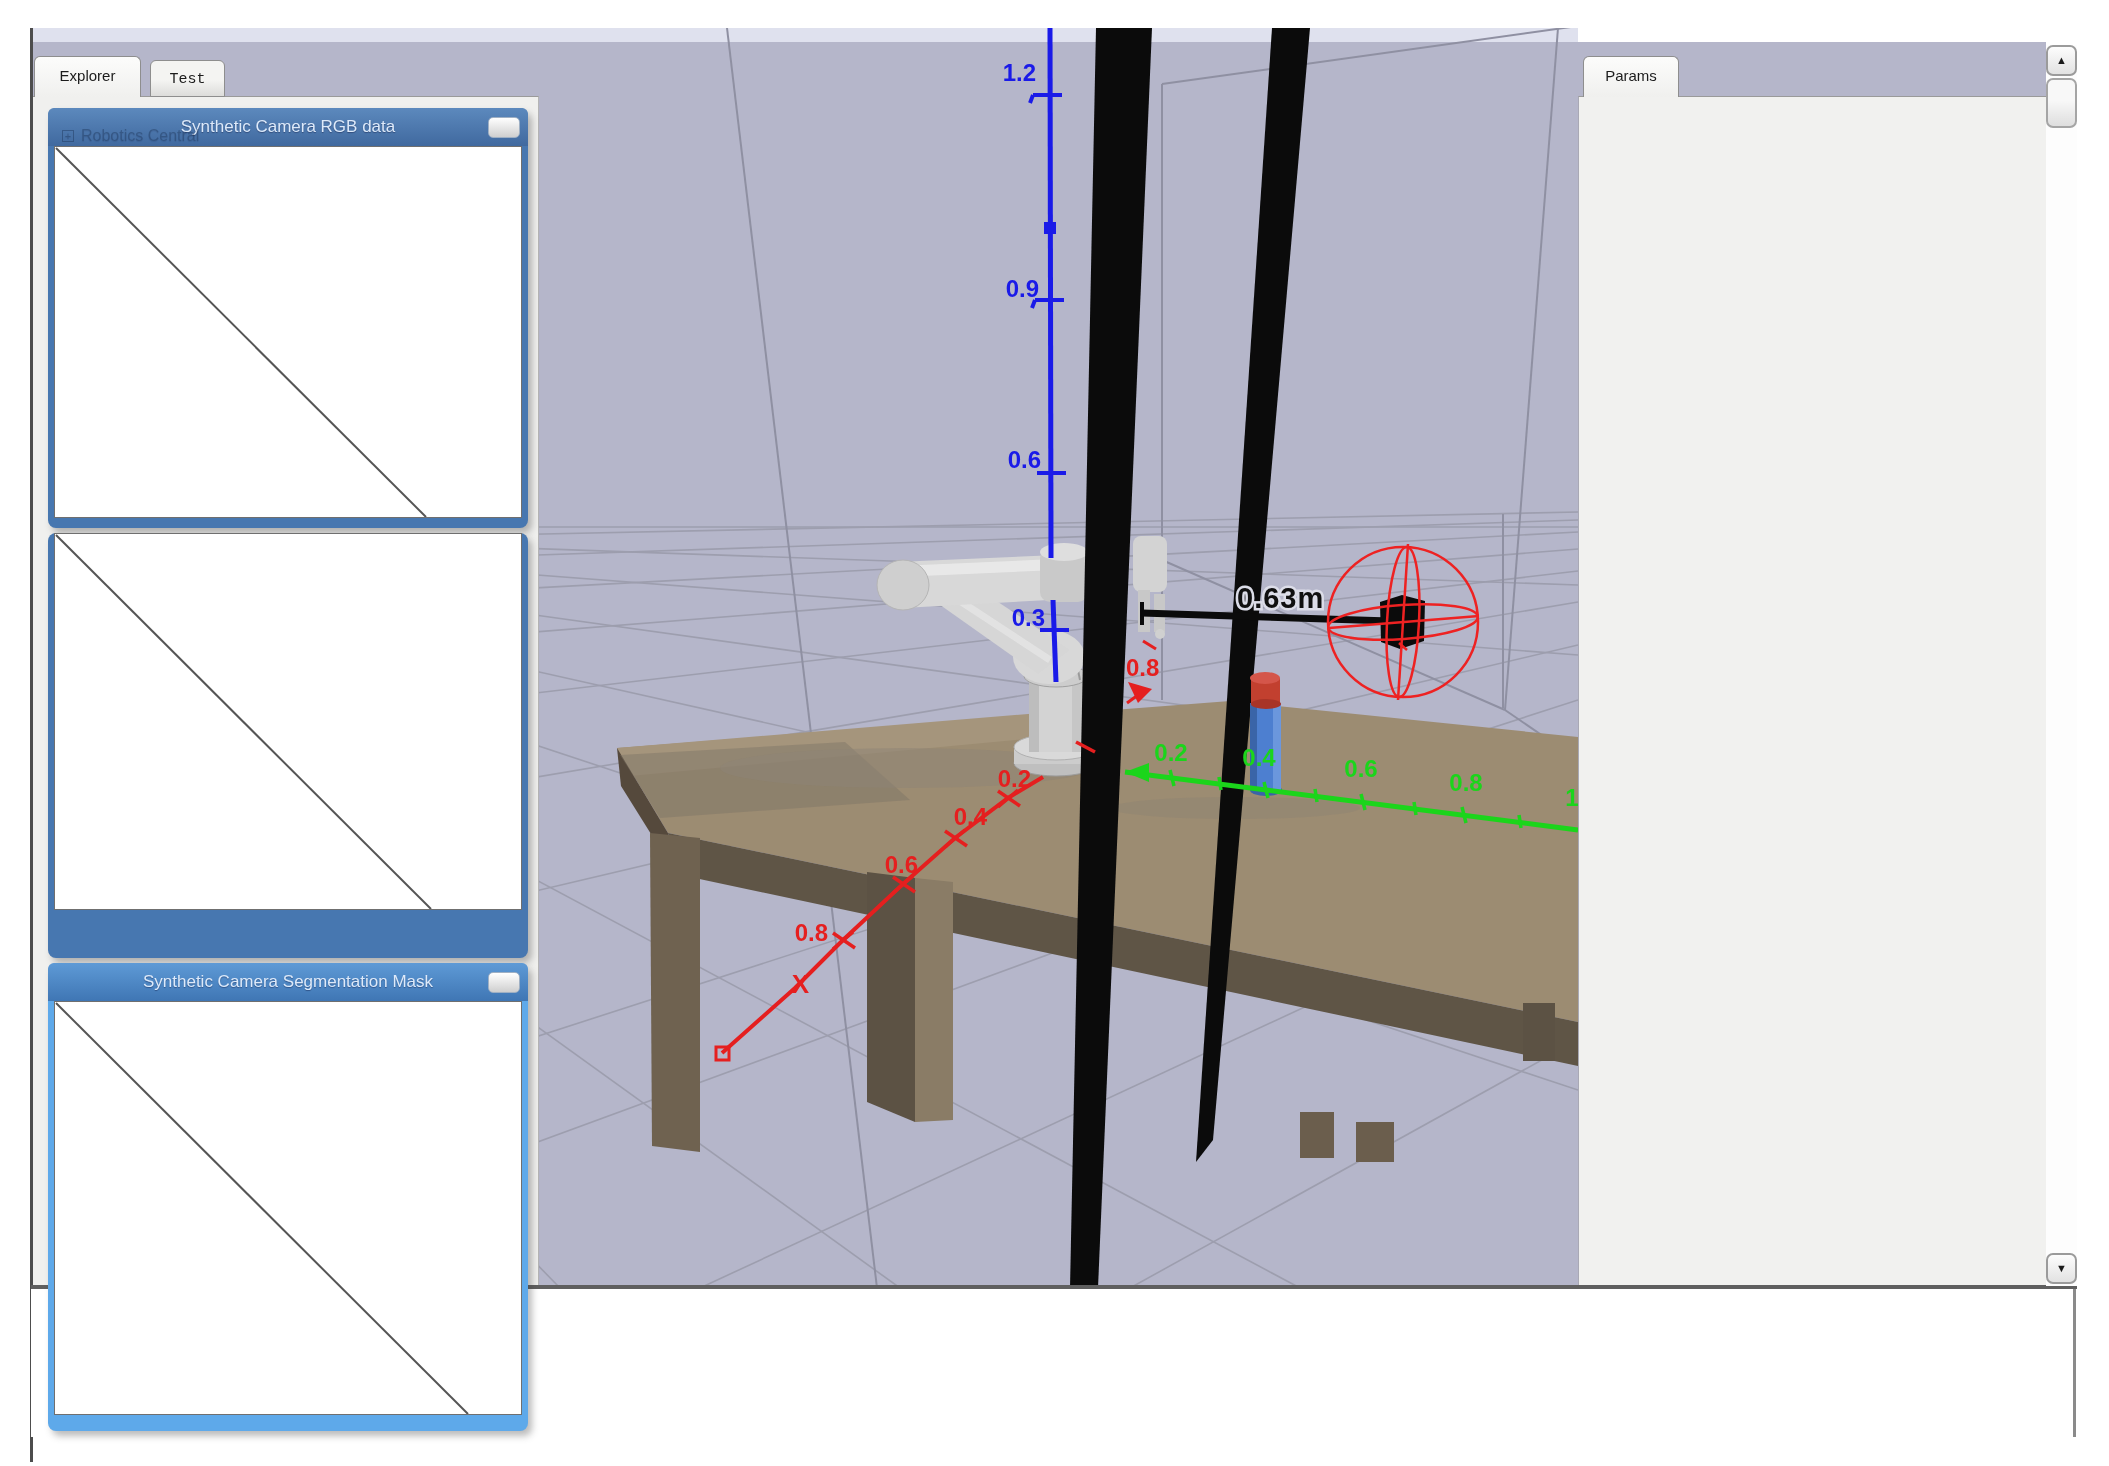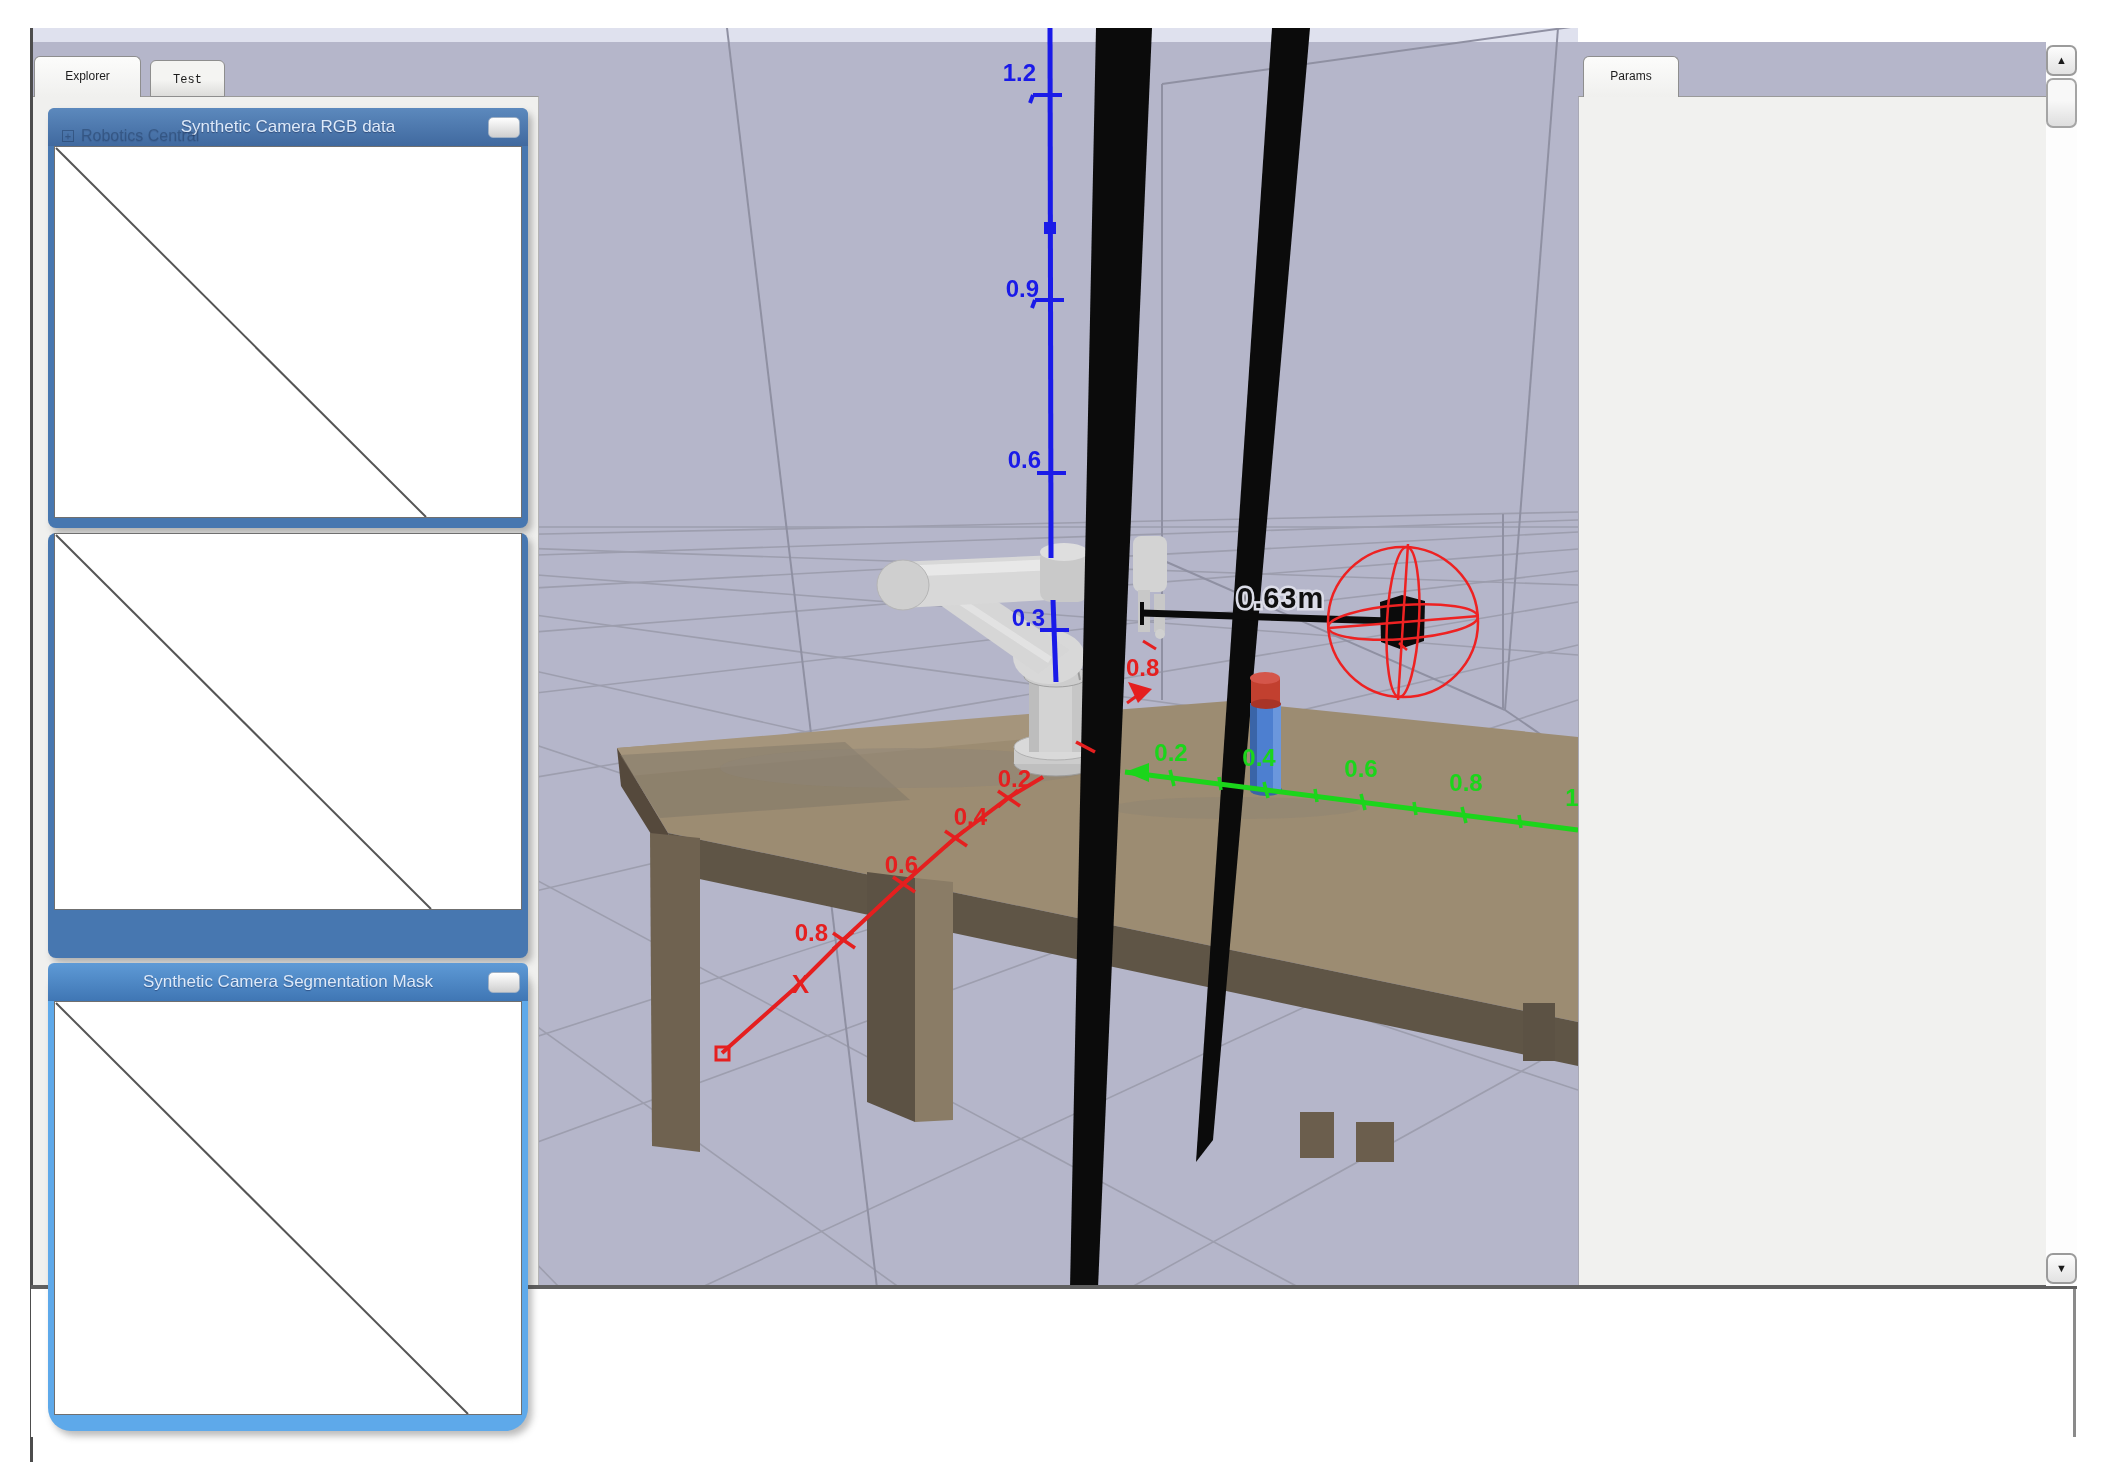--- a/index.html
+++ b/index.html
@@ -13,21 +13,21 @@
   
   #scene{left:31px;top:28px;width:1547px;height:1260px;}
 
   
   #left-line{left:30px;top:28px;width:3px;height:1434px;background:#4d4d4d;}
 
   
   .tab{
     position:absolute;height:41px;box-sizing:border-box;
     border:1px solid #8e8e8e;border-bottom:none;border-radius:6px 6px 0 0;
-    font-size:12px;color:#1c1c1c;text-align:center;line-height:38px;
+    font-size:15px;color:#1c1c1c;text-align:center;line-height:38px;
     background:linear-gradient(#fcfcfb,#f0f0ee);z-index:30;
   }
   .tab.inactive{
     height:37px;top:60px;background:linear-gradient(#f4f4f2 55%,#dcdcda);
     border-bottom:1px solid #8e8e8e;border-radius:6px 6px 0 0;
   }
   #tab-explorer{left:34px;top:56px;width:107px;}
   #tab-test{left:150px;width:75px;font-family:Liberation Mono, monospace;}
   #tab-params{left:1583px;top:56px;width:96px;}
 
@@ -327,21 +327,21 @@
 </div>
 
 <div class="cam-panel panel-blue" style="top:533px;height:425px;">
   <div class="body" style="height:375px;">
     <svg width="468" height="375">
       <line x1="1" y1="1" x2="376" y2="375" stroke="#555" stroke-width="2"></line>
     </svg>
   </div>
 </div>
 
-<div class="cam-panel panel-hi" style="top:963px;height:468px;border-radius:23px;">
+<div class="cam-panel panel-hi" style="top:963px;height:468px;">
   <div class="title">
     <span>Synthetic Camera Segmentation Mask</span>
     <span class="min-btn"></span>
   </div>
   <div class="body" style="height:412px;">
     <svg width="468" height="412">
       <line x1="1" y1="1" x2="413" y2="412" stroke="#555" stroke-width="2"></line>
     </svg>
   </div>
 </div>

